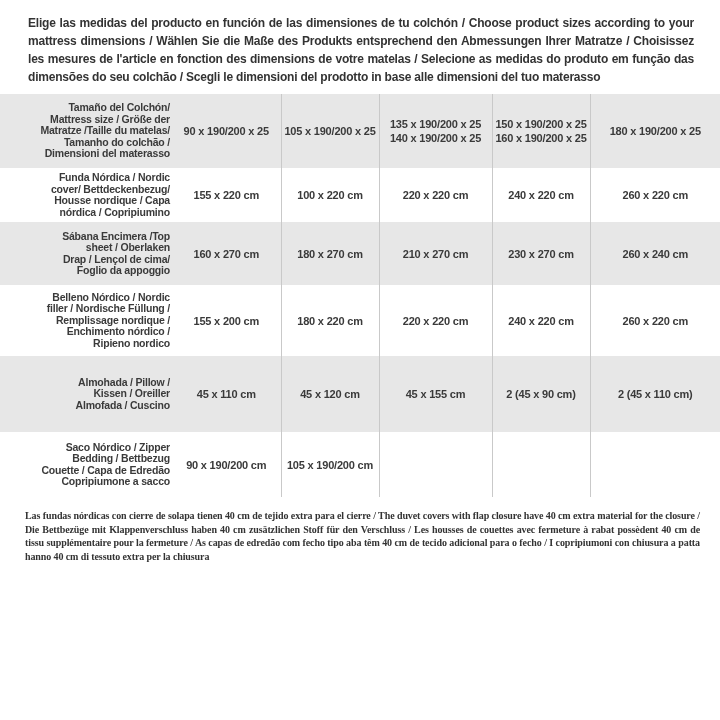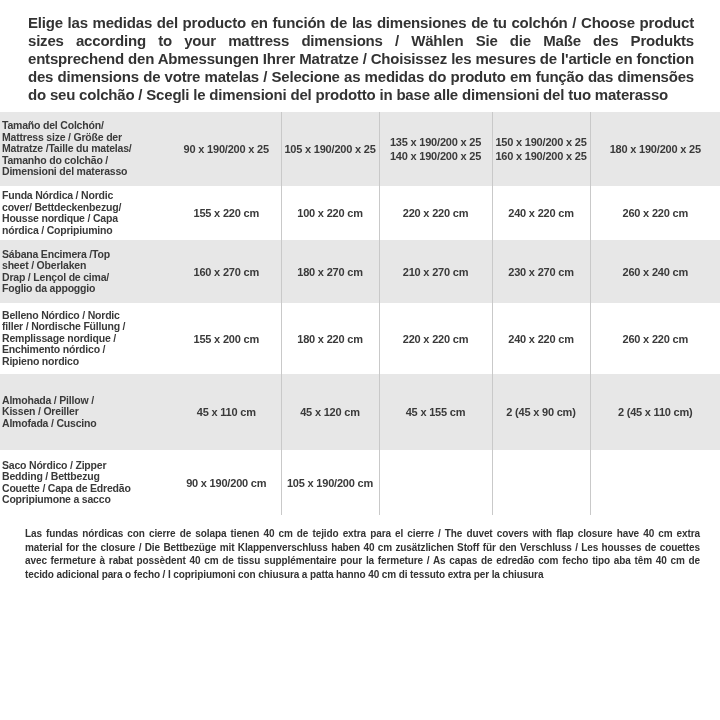--- a/index.html
+++ b/index.html
@@ -12,21 +12,21 @@
     height: 720px;
     overflow: hidden;
     font-family: "Liberation Sans", sans-serif;
     color: #3a3a3a;
     -webkit-font-smoothing: antialiased;
   }
   .page { width: 720px; height: 720px; }
 
   .intro {
     margin: 14px 26px 8px 28px;
-    font-size: 15px;
+    font-size: 12px;
     line-height: 18px;
     font-weight: bold;
     letter-spacing: -0.2px;
     text-align: justify;
     color: #333333;
   }
 
   table.size-table {
     width: 720px;
     border-collapse: collapse;
@@ -40,40 +40,41 @@
     letter-spacing: -0.2px;
     white-space: pre-line;
     box-sizing: border-box;
     padding: 4px 2px;
   }
   td.lbl {
     padding-left: 25px;
     padding-right: 6px;
     font-size: 10.5px;
     line-height: 11.5px;
-    text-align: left;
+    text-align: right;
     color: #3a3a3a;
     margin-top: 19px;
   }
   td.val {
     font-size: 11px;
     line-height: 14px;
     text-align: center;
     color: #3a3a3a;
   }
   td.b { border-left: 1px solid #c9c9c9; }
 
   .footnote {
     margin: 12px 20px 0 25px;
     font-size: 10px;
     line-height: 13.5px;
     font-weight: bold;
     letter-spacing: -0.1px;
     text-align: justify;
     color: #333333;
+    font-family: Liberation Serif, serif;
   }
 </style>
 </head>
 <body>
 
 <div class="page">
 
   <p class="intro">Elige las medidas del producto en función de las dimensiones de tu colchón / Choose product sizes according to your mattress dimensions / Wählen Sie die Maße des Produkts entsprechend den Abmessungen Ihrer Matratze / Choisissez les mesures de l'article en fonction des dimensions de votre matelas / Selecione as medidas do produto em função das dimensões do seu colchão / Scegli le dimensioni del prodotto in base alle dimensioni del tuo materasso</p>
 
   <table class="size-table">

